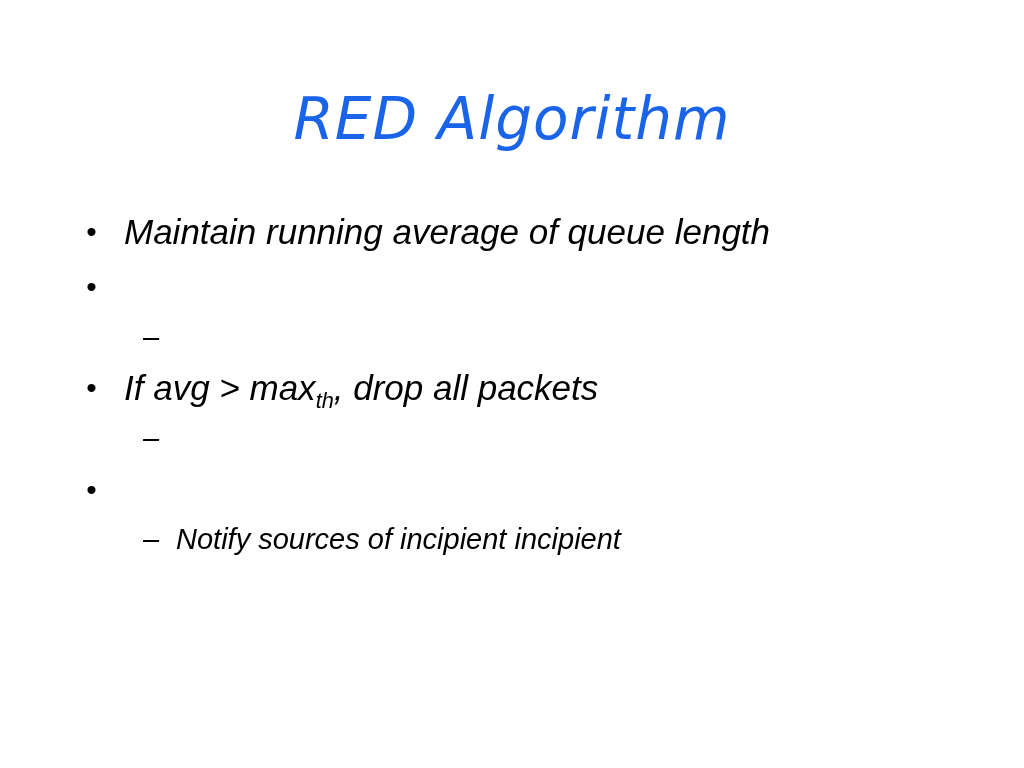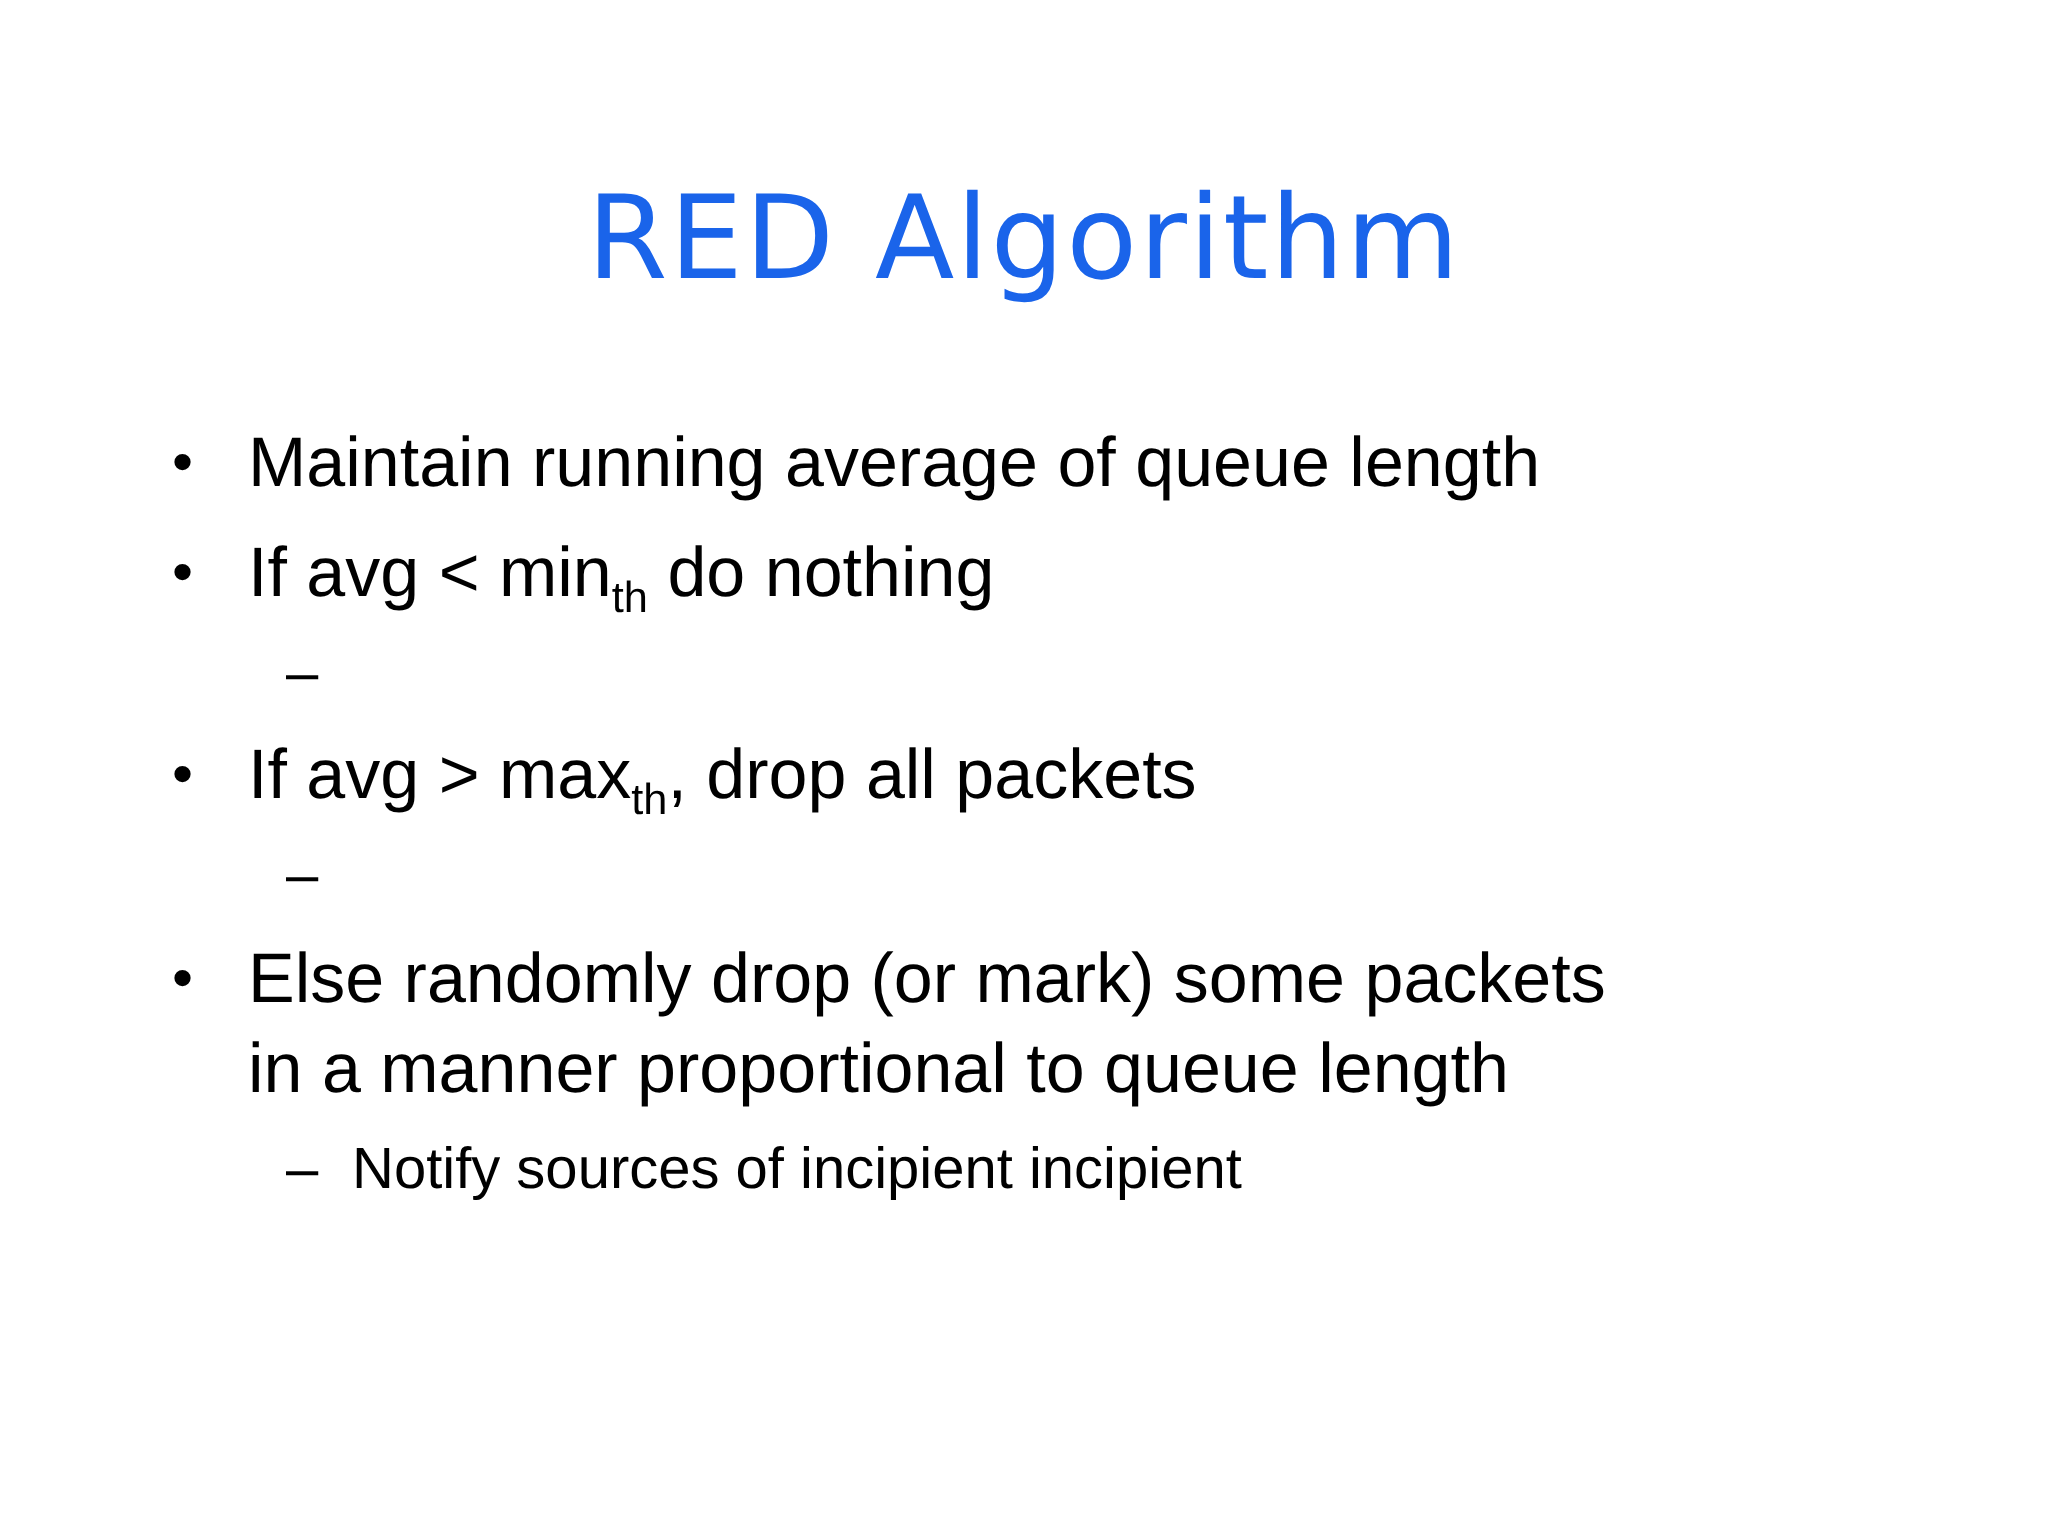--- a/index.html
+++ b/index.html
@@ -12,20 +12,21 @@
     background: #ffffff;
     overflow: hidden;
     font-family: "Liberation Sans", sans-serif;
     color: #000000;
   }
   .slide {
     position: relative;
     width: 1024px;
     height: 643px;
     background: #ffffff;
+    font-style: italic;
   }
   .slide-title {
     padding-top: 82px;
     text-align: center;
     font-family: "DejaVu Sans", sans-serif;
     font-size: 58px;
     line-height: 1.3;
     font-weight: 500;
     letter-spacing: 1px;
   }
@@ -68,34 +69,32 @@
 
 <div class="slide" style="background: rgb(255, 255, 255);">
   <div class="slide-title" style="color: rgb(26, 100, 234);">RED Algorithm</div>
   <div class="content">
       <div class="item l1">
         <span class="marker">•</span>
         <span class="text">Maintain running average of queue length</span>
       </div>
       <div class="item l1">
         <span class="marker">•</span>
-        <span class="text">If avg &lt; min<sub>th</sub> do nothing</span>
       </div>
       <div class="item l2">
         <span class="marker">–</span>
       </div>
       <div class="item l1">
         <span class="marker">•</span>
         <span class="text">If avg &gt; max<sub>th</sub>, drop all packets</span>
       </div>
       <div class="item l2">
         <span class="marker">–</span>
       </div>
       <div class="item l1">
         <span class="marker">•</span>
-        <span class="text">Else randomly drop (or mark) some packets in a manner proportional to queue length</span>
       </div>
       <div class="item l2">
         <span class="marker">–</span>
         <span class="text">Notify sources of incipient incipient</span>
       </div>
     </div>
 </div>
 
 </body></html>

